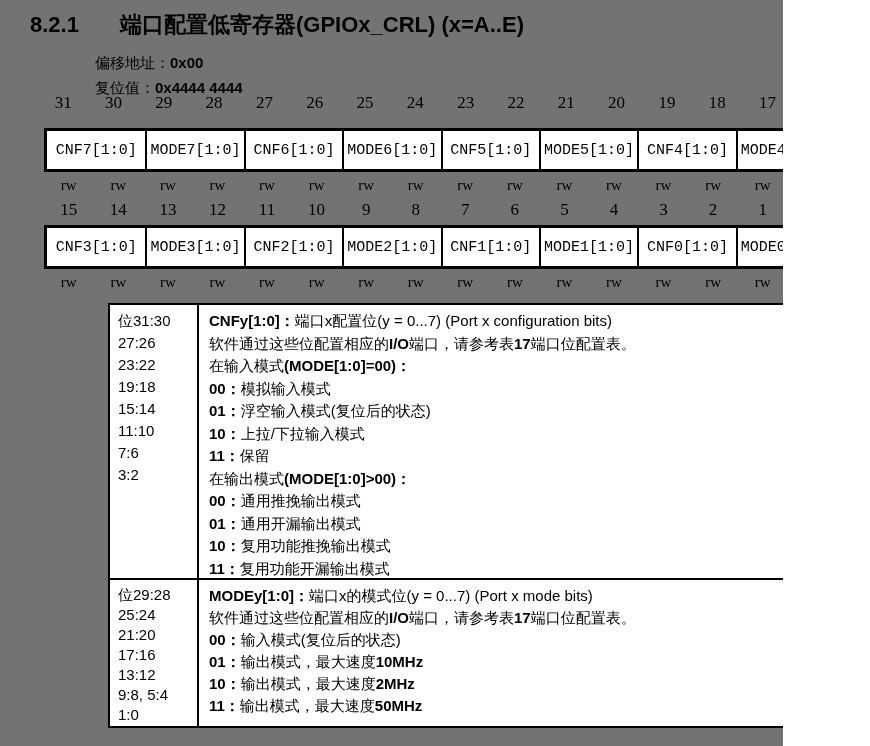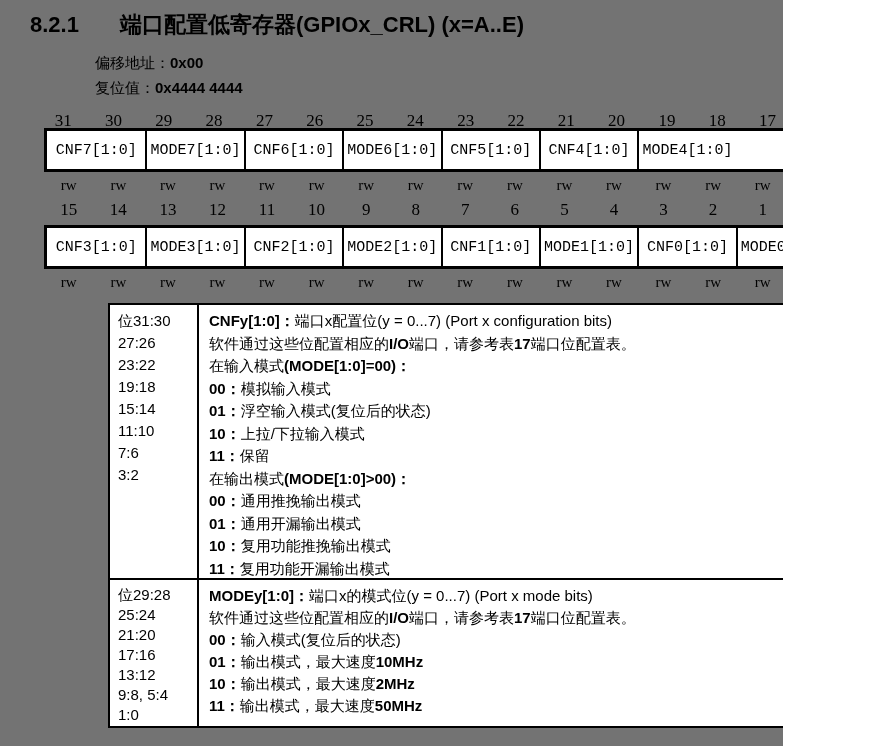--- a/index.html
+++ b/index.html
@@ -17,21 +17,21 @@
   .meta-reset  { top:79px; }
   .meta-line .val { font-weight:bold; }
 
   
   .reg-abs { position:absolute; left:44px; width:793px; }
   .bitnums {
     display:grid; grid-template-columns:repeat(16,1fr);
     font-family:"Liberation Serif", serif; font-size:17px; text-align:center;
   }
   .bitnums > span { display:block; }
-  .row1-nums { top:111px;gap:12px; }
+  .row1-nums { top:93px;gap:12px; }
   .row2-nums { top:200px; }
 
   .fieldtable {
     display:grid; grid-template-columns:repeat(8,1fr);
     border:3px solid #000; height:44px; box-sizing:border-box; background:#fff;text-align:right;
   }
   .row1-table { top:128px; }
   .row2-table { top:225px; }
   .fieldtable > span {
     display:flex; align-items:center; justify-content:center;
@@ -103,20 +103,21 @@
       <span>18</span>
       <span>17</span>
       <span>16</span>
     </div>
   <div class="reg-abs fieldtable row1-table">
       <span>CNF7[1:0]</span>
       <span>MODE7[1:0]</span>
       <span>CNF6[1:0]</span>
       <span>MODE6[1:0]</span>
       <span>CNF5[1:0]</span>
+      <span>MODE5[1:0]</span>
       <span>CNF4[1:0]</span>
       <span>MODE4[1:0]</span>
     </div>
   <div class="reg-abs rwrow row1-rw">
       <span>rw</span>
       <span>rw</span>
       <span>rw</span>
       <span>rw</span>
       <span>rw</span>
       <span>rw</span>

